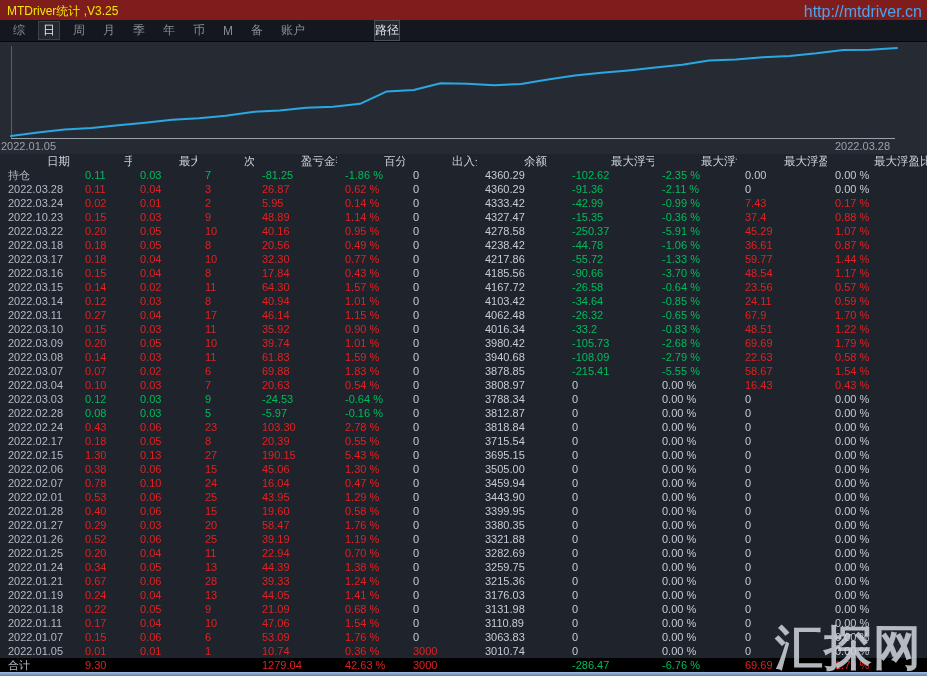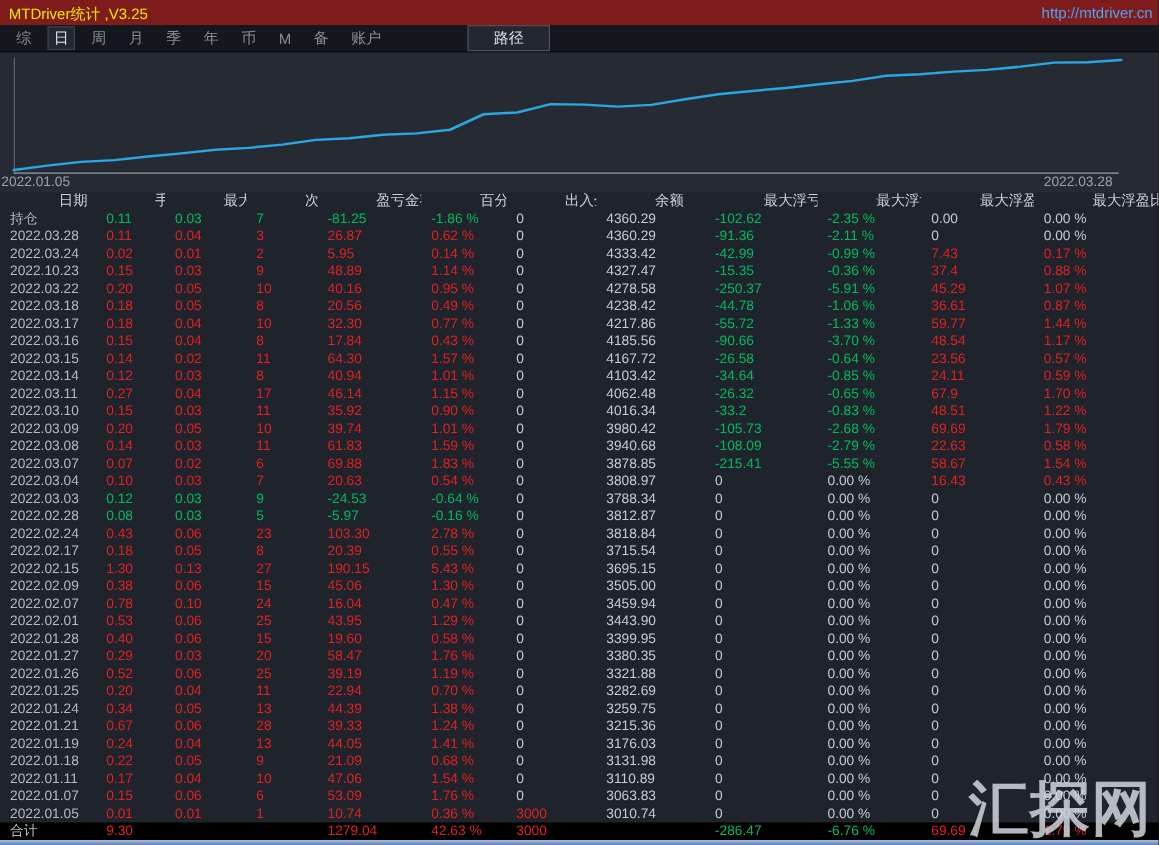--- a/index.html
+++ b/index.html
@@ -2,30 +2,30 @@
 <html><head>
 <meta charset="utf-8">
 <style>
   html,body{margin:0;padding:0;background:#0c0e11;}
   .app{position:relative;width:927px;height:676px;overflow:hidden;
        font-family:"Liberation Sans",sans-serif;background:#1f232b;}
 
   
   .titlebar{position:absolute;top:0;left:0;width:100%;height:20px;background:#7f1d1d;}
   .app-title{position:absolute;left:7px;top:3px;font-size:12px;color:#f0e800;white-space:nowrap;}
-  .app-url{position:absolute;right:5px;top:3px;font-size:12px;color:#4aa3f0;white-space:nowrap;cursor:pointer;}
+  .app-url{position:absolute;right:5px;top:3px;font-size:16px;color:#4aa3f0;white-space:nowrap;cursor:pointer;}
 
   
   .menubar{position:absolute;top:20px;left:0;width:100%;height:22px;background:#14171d;
            display:flex;align-items:center;border-bottom:1px solid #05060a;box-sizing:border-box;}
   .menu-items{display:flex;align-items:center;margin-left:8px;}
   .menu-tab{color:#878d96;font-size:12px;padding:1px 5px;margin-right:8px;cursor:pointer;white-space:nowrap;}
   .menu-tab.selected{background:#23272f;border:1px solid #3c424c;color:#e2e6ec;padding:0 4px;}
   .path-btn{margin-left:56px;background:#23272f;border:1px solid #4a5058;color:#dfe3e8;
-            font-size:12px;padding:1px 20px;font-family:inherit;cursor:pointer;}
+            font-size:12px;padding:1px 0;font-family:inherit;cursor:pointer;}
 
   
   .chart{position:absolute;top:42px;left:0;width:927px;height:112px;background:#262b33;}
   .chart svg{display:block;}
   .chart-labels{position:relative;height:14px;font-size:11px;color:#9aa1ab;}
   .chart-start{position:absolute;left:1px;top:0;}
   .chart-end{position:absolute;left:835px;top:0;}
 
   
   .table{position:absolute;top:154px;left:0;width:927px;}
@@ -389,21 +389,21 @@
           <span class="td c-red">190.15</span>
           <span class="td c-red">5.43 %</span>
           <span class="td c-white">0</span>
           <span class="td c-white">3695.15</span>
           <span class="td c-white">0</span>
           <span class="td c-white">0.00 %</span>
           <span class="td c-white">0</span>
           <span class="td c-white">0.00 %</span>
         </div>
         <div class="tr">
-          <span class="td c-date">2022.02.09</span>
+          <span class="td c-date">2022.02.06</span>
           <span class="td c-red">0.38</span>
           <span class="td c-red">0.06</span>
           <span class="td c-red">15</span>
           <span class="td c-red">45.06</span>
           <span class="td c-red">1.30 %</span>
           <span class="td c-white">0</span>
           <span class="td c-white">3505.00</span>
           <span class="td c-white">0</span>
           <span class="td c-white">0.00 %</span>
           <span class="td c-white">0</span>

